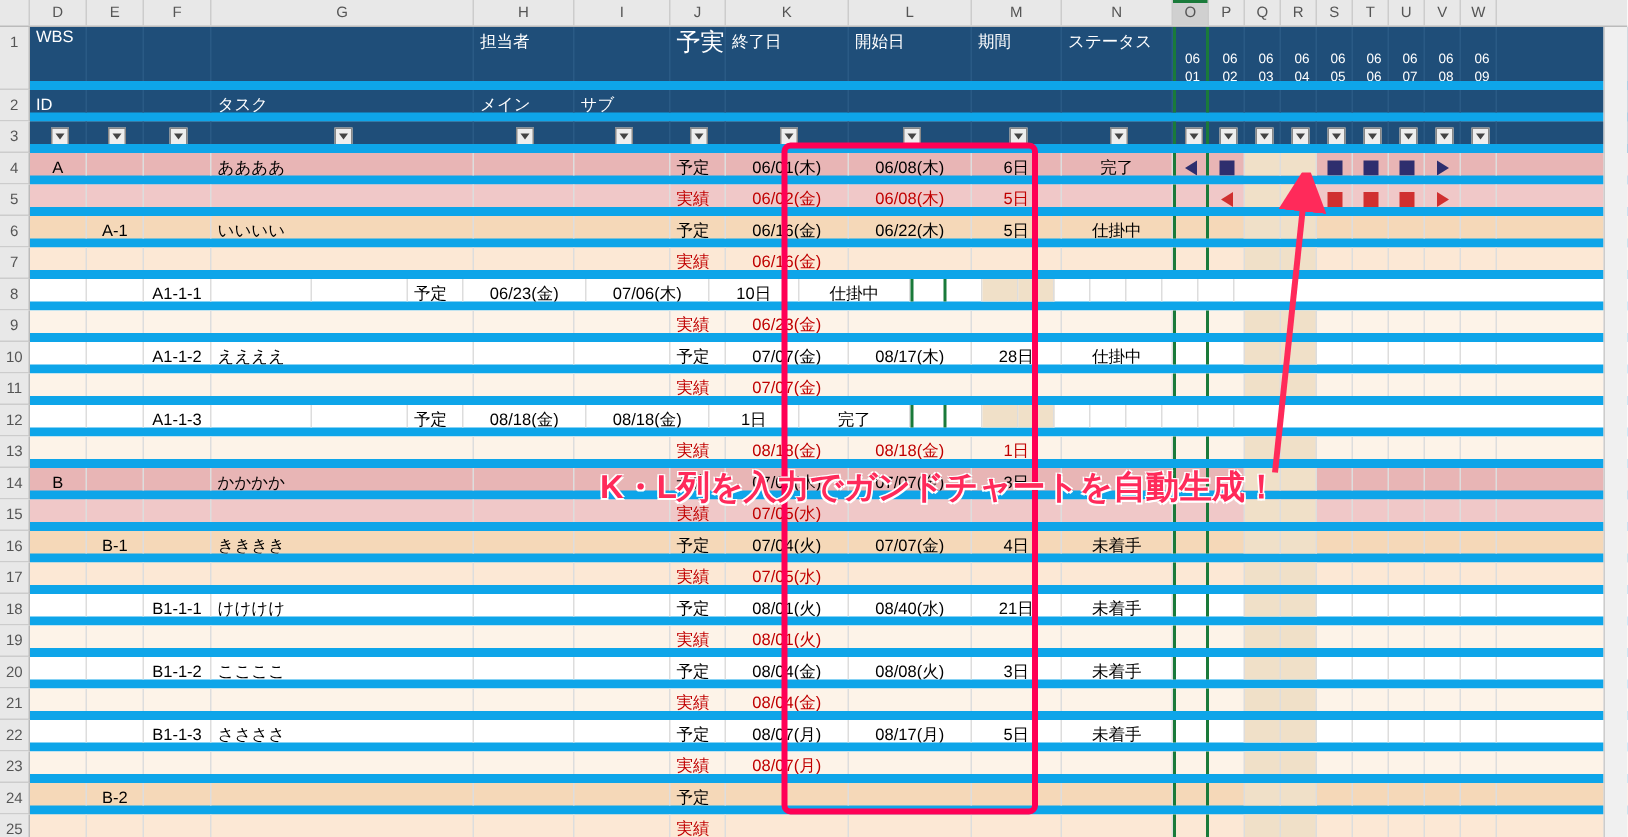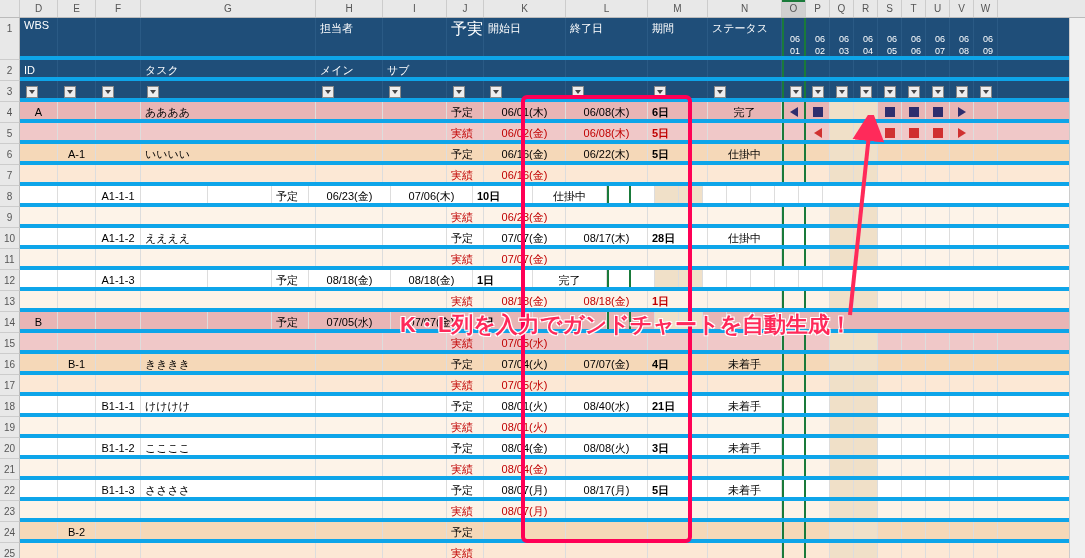--- a/index.html
+++ b/index.html
@@ -12,21 +12,21 @@
 .colhdr.sel { background: #d0d0d0; }
 .sel-top { position: absolute; top: 0; left: 0; right: 0; height: 2px; background: #1a7a3a; }
 
 
 .rowhdr-col { position: absolute; left: 0; top: 18px; width: 20px; }
 .rowhdr { height: 21px; background: #e8e8e8; border-right: 1px solid #bbb; border-bottom: 1px solid #ccc; text-align: center; color: #555; font-size: 10px; line-height: 21px; }
 .rowhdr.h2 { height: 42px; }
 
 
 .grid { position: absolute; left: 20px; top: 18px; right: 0; }
-.row { display: flex; height: 21px; border-bottom: 4px solid #0ea5e9; }
+.row { display: flex; height: 21px; border-bottom: 6px solid #0ea5e9; }
 .cell { border-right: 1px solid #ddd; padding: 0 4px; line-height: 21px; white-space: nowrap; overflow: hidden; }
 
 
 .cD { width: 38px; } .cE { width: 38px; } .cF { width: 45px; }
 .cG { width: 175px; } .cH { width: 67px; } .cI { width: 64px; }
 .cJ { width: 37px; } .cK { width: 82px; } .cL { width: 82px; }
 .cM { width: 60px; } .cN { width: 74px; }
 .cO,.cP,.cQ,.cR,.cS,.cT,.cU,.cV,.cW { width: 24px; }
 
 
@@ -39,21 +39,21 @@
 
 .bg-pink1 { background: #e8b5b5; }
 .bg-pink2 { background: #f0c8c8; }
 .bg-tan1 { background: #f5d8b8; }
 .bg-tan2 { background: #fce8d5; }
 .bg-cream { background: #fdf3e8; }
 .bg-white { background: #fff; }
 
 
 .txt-red { color: #c00000; }
-.txt-right { text-align: left; font-weight: bold; }
+.txt-right { text-align: center; }
 .txt-center { text-align: center; }
 
 
 .g-navy { background: #2e2e6e; width: 10px; height: 10px; margin: 5px auto; }
 .g-red { background: #d03030; width: 10px; height: 10px; margin: 5px auto; }
 .g-tri-l { width: 0; height: 0; border-top: 5px solid transparent; border-bottom: 5px solid transparent; border-right: 8px solid #2e2e6e; margin: 5px auto; }
 .g-tri-r { width: 0; height: 0; border-top: 5px solid transparent; border-bottom: 5px solid transparent; border-left: 8px solid #2e2e6e; margin: 5px auto; }
 .g-tri-rr { width: 0; height: 0; border-top: 5px solid transparent; border-bottom: 5px solid transparent; border-left: 8px solid #d03030; margin: 5px auto; }
 .g-tri-lr { width: 0; height: 0; border-top: 5px solid transparent; border-bottom: 5px solid transparent; border-right: 8px solid #d03030; margin: 5px auto; }
 
@@ -132,22 +132,22 @@
 
   <div class="grid" id="grid">
       <div class="row hband" style="height:42px">
         <div class="cell cD" style="line-height:14px">WBS</div>
         <div class="cell cE"></div>
         <div class="cell cF"></div>
         <div class="cell cG"></div>
         <div class="cell cH">担当者</div>
         <div class="cell cI"></div>
         <div class="cell cJ" style="font-size:16px">予実</div>
+        <div class="cell cL">終了日</div>
         <div class="cell cK">開始日</div>
-        <div class="cell cL">終了日</div>
         <div class="cell cM">期間</div>
         <div class="cell cN">ステータス</div>
         <div class="cell cO datehdr col-sel-l col-sel-r">06<br>01<br>木</div>
         <div class="cell cP datehdr">06<br>02<br>金</div>
         <div class="cell cQ datehdr">06<br>03<br>土</div>
         <div class="cell cR datehdr">06<br>04<br>日</div>
         <div class="cell cS datehdr">06<br>05<br>月</div>
         <div class="cell cT datehdr">06<br>06<br>火</div>
         <div class="cell cU datehdr">06<br>07<br>水</div>
         <div class="cell cV datehdr">06<br>08<br>木</div>
@@ -434,20 +434,21 @@
         <div class="cell cS"></div>
         <div class="cell cT"></div>
         <div class="cell cU"></div>
         <div class="cell cV"></div>
         <div class="cell cW"></div>
       </div>
       <div class="row bg-pink1">
         <div class="cell cD txt-center">B</div>
         <div class="cell cE txt-center"></div>
         <div class="cell cF txt-center"></div>
+        <div class="cell cG">かかかか</div>
         <div class="cell cH"></div>
         <div class="cell cI"></div>
         <div class="cell cJ ">予定</div>
         <div class="cell cK txt-center ">07/05(水)</div>
         <div class="cell cL txt-center ">07/07(金)</div>
         <div class="cell cM txt-right ">3日</div>
         <div class="cell cN txt-center"></div>
         <div class="cell cO col-sel-l col-sel-r"></div>
         <div class="cell cP"></div>
         <div class="cell cQ wkend"></div>

